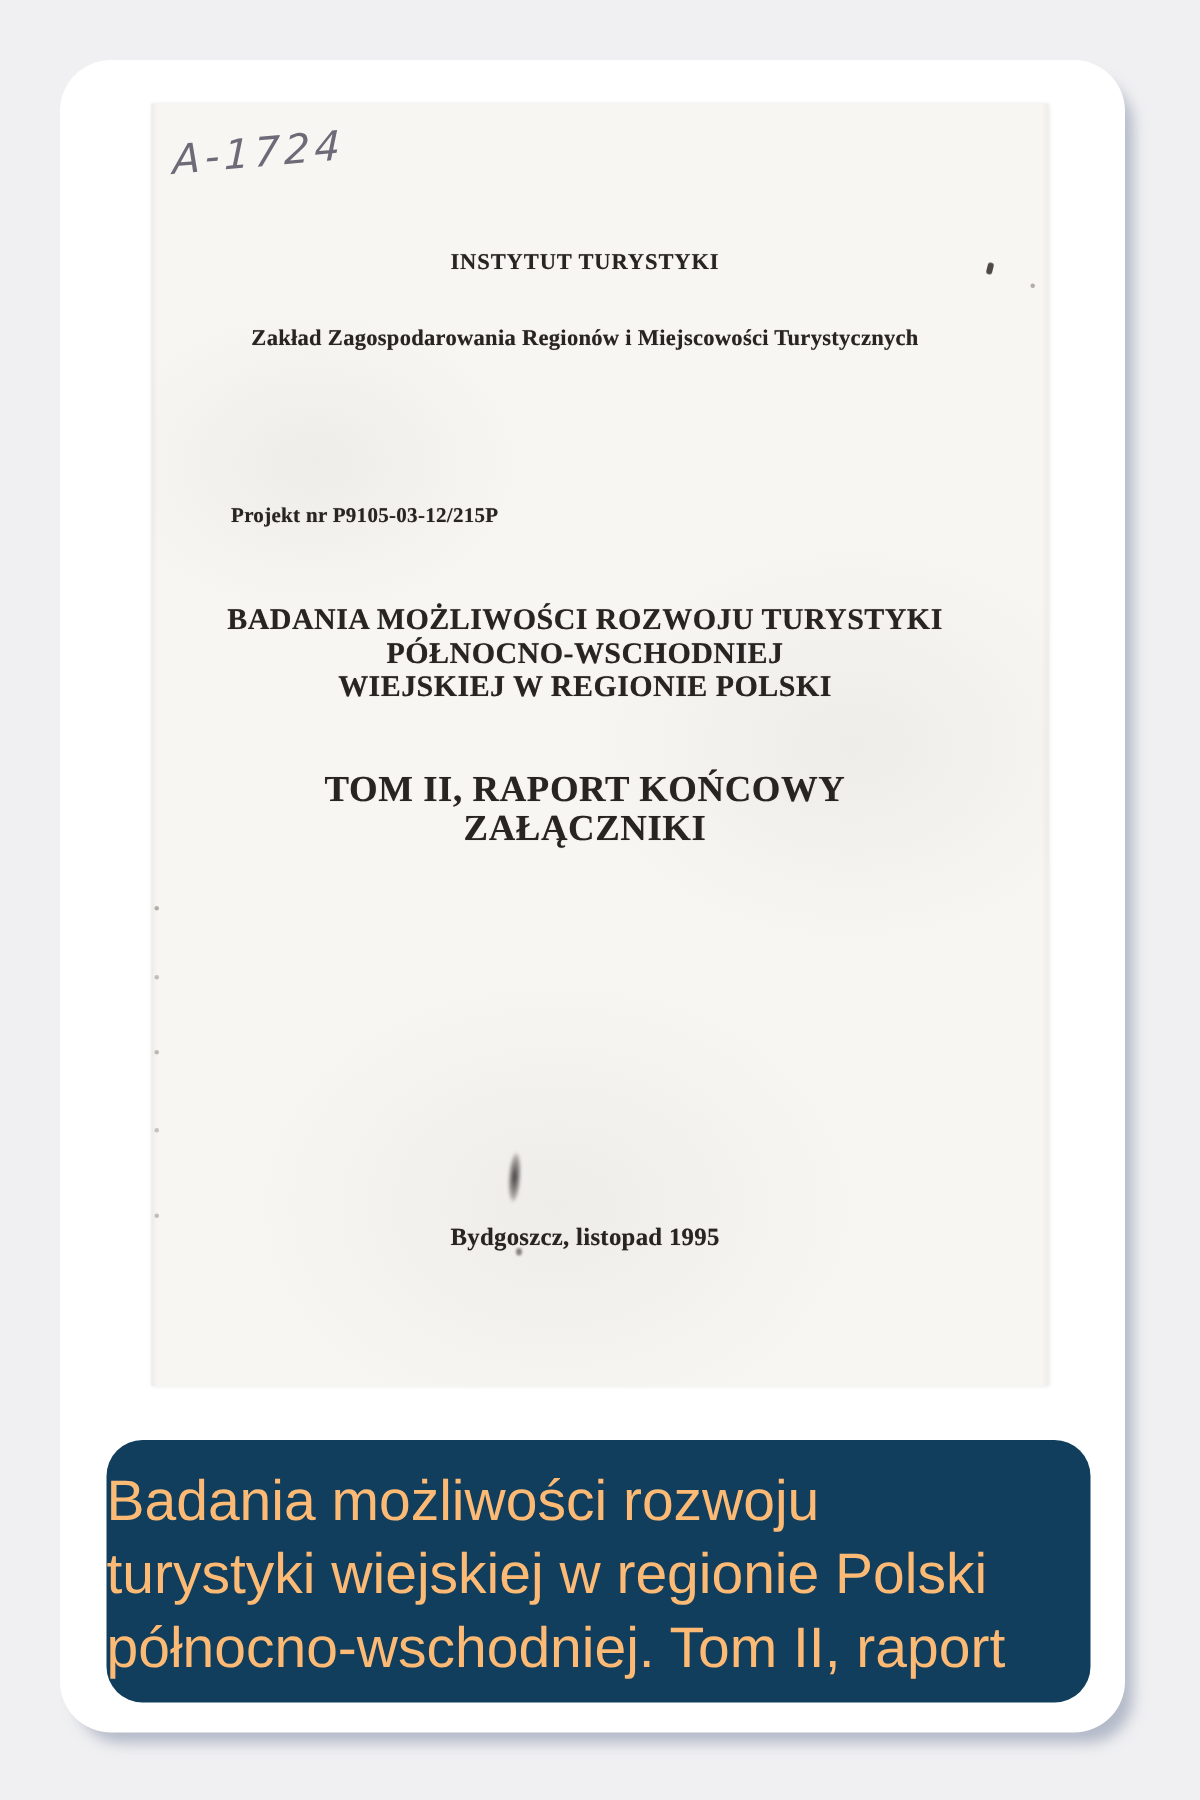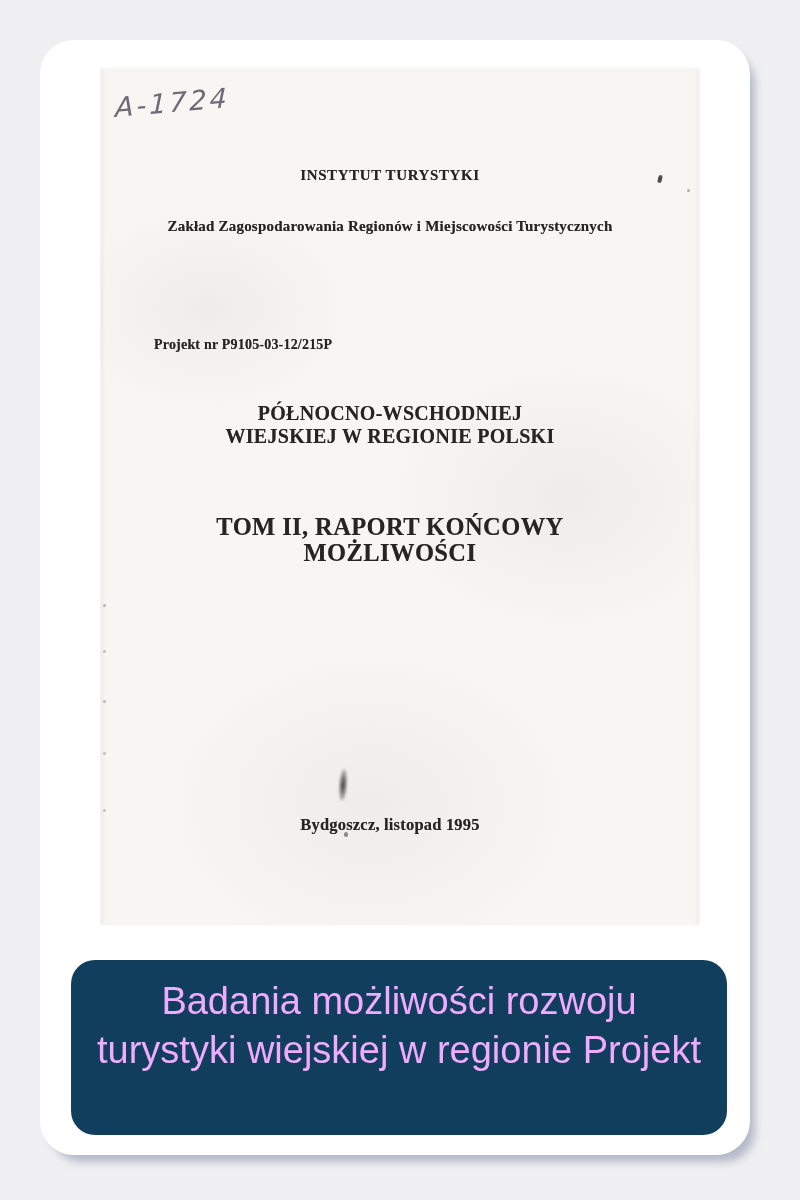--- a/index.html
+++ b/index.html
@@ -127,22 +127,22 @@
   }
   
   .caption {
     position: absolute;
     left: 31px;
     top: 920px;
     width: 656px;
     height: 175px;
     background: #123e5e;
     border-radius: 24px;
-    color: #f0abfc;
-    text-align: center;
+    color: #fdba74;
+    text-align: left;
     font-size: 38px;
     line-height: 49px;
     padding-top: 17px;
     box-sizing: border-box;
     cursor: pointer;
   }
 </style>
 </head>
 <body>
 
@@ -152,37 +152,39 @@
     <div class="scan">
       <div class="handwriting">A-1724</div>
 
       <div class="centered scan-serif institute">INSTYTUT TURYSTYKI</div>
 
       <div class="centered scan-serif department">Zakład Zagospodarowania Regionów i Miejscowości Turystycznych</div>
 
       <div class="project scan-serif">Projekt nr P9105-03-12/215P</div>
 
       <div class="centered scan-serif title">
+        <div>BADANIA MOŻLIWOŚCI ROZWOJU TURYSTYKI</div>
         <div>PÓŁNOCNO-WSCHODNIEJ</div>
         <div>WIEJSKIEJ W REGIONIE POLSKI</div>
       </div>
 
       <div class="centered scan-serif volume">
         <div>TOM II, RAPORT KOŃCOWY</div>
-        <div>MOŻLIWOŚCI</div>
+        <div>ZAŁĄCZNIKI</div>
       </div>
 
       <div class="smudge"></div>
       <div class="smudge-dot"></div>
       <div class="speck-a"></div>
       <div class="speck-b"></div>
       <div class="edge-dots"></div>
 
       <div class="centered scan-serif imprint">Bydgoszcz, listopad 1995</div>
     </div>
 
     <div class="caption">
       <div>Badania możliwości rozwoju</div>
-      <div>turystyki wiejskiej w regionie Projekt</div>
+      <div>turystyki wiejskiej w regionie Polski</div>
+      <div>północno-wschodniej. Tom II, raport</div>
     </div>
 
   </div>
 </div>
 
 </body></html>

